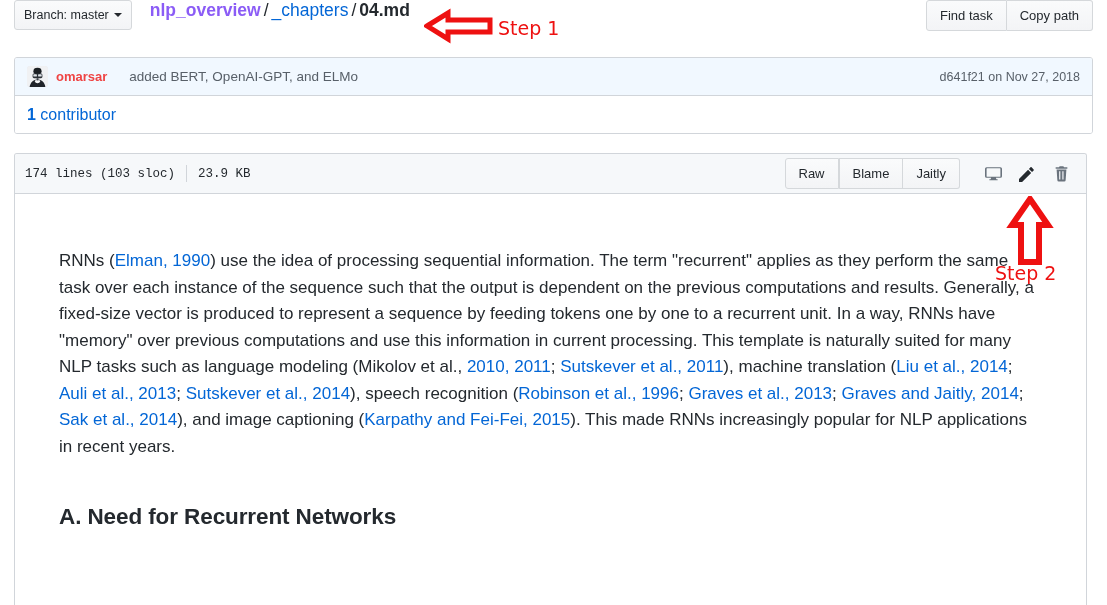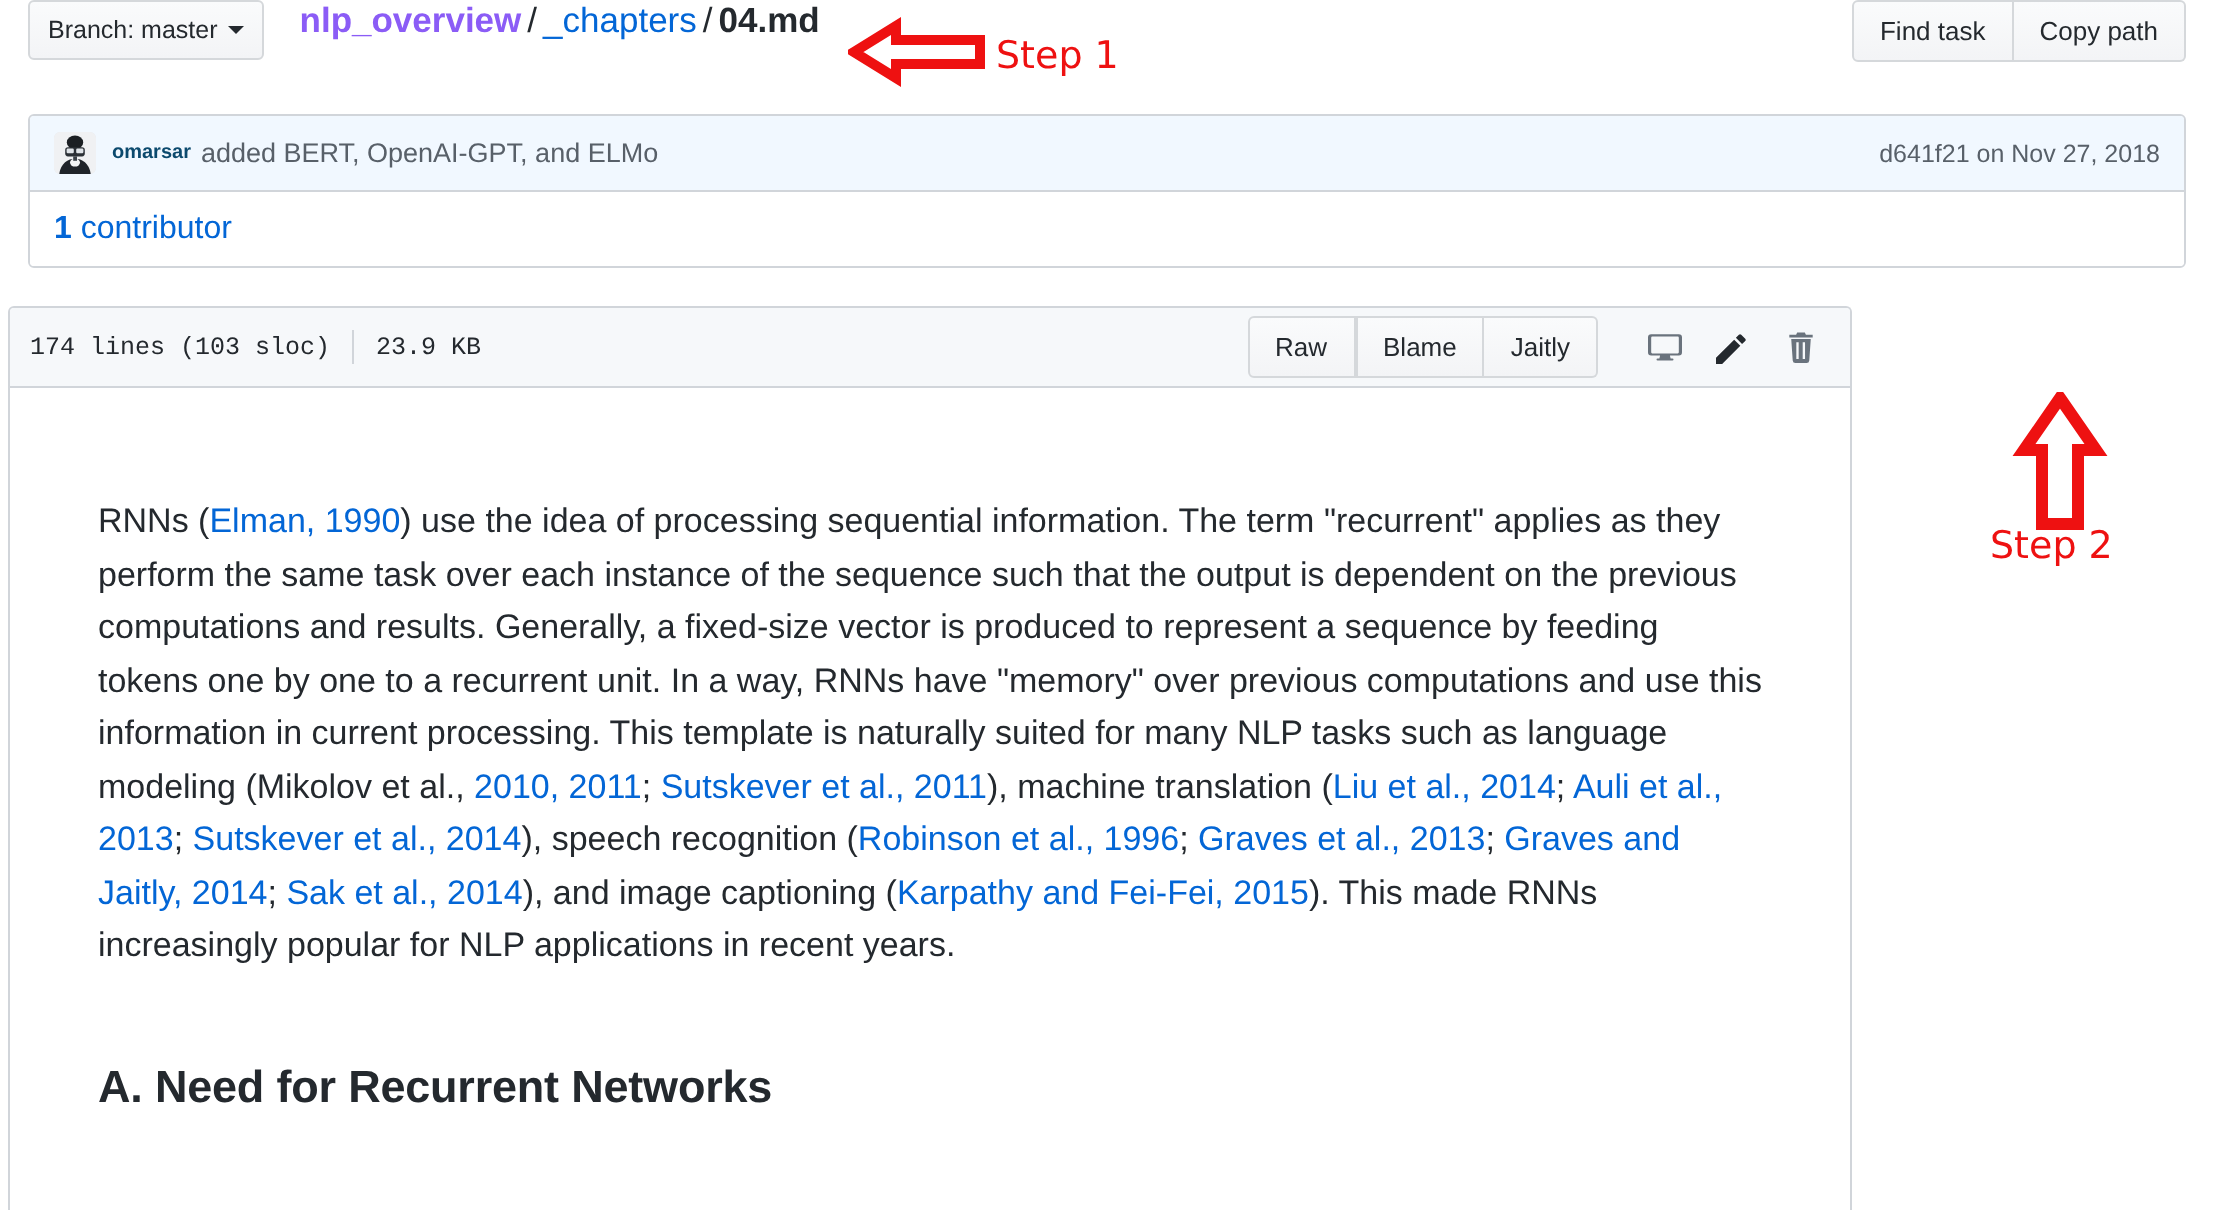--- a/index.html
+++ b/index.html
@@ -93,43 +93,43 @@
     width: 21px; height: 21px;
     border-radius: 3px;
     flex: none;
     margin-right: 8px;
     background: #e9ebee;
     position: relative;
     overflow: hidden;
   }
   .avatar svg { display: block; }
   .commit-author {
-    font-size: 10px; font-weight: bold; color: #0c4a6e;
-    margin-right: 5px;
+    font-size: 13px; font-weight: bold; color: #ef4444;
+    margin-right: 22px;
   }
   .commit-msg { font-size: 13.5px; color: #586069; }
   .commit-meta {
     margin-left: auto;
     font-size: 12.5px; color: #586069;
     white-space: nowrap;
   }
   .contrib-row {
     background: #ffffff;
     height: 37px;
     display: flex; align-items: center;
     padding: 0 12px;
     font-size: 16px;
   }
   .contrib-row .link { color: #0366d6; text-decoration: none; }
   .contrib-row .link b { font-weight: bold; }
 
   
   .filebox {
-    position: absolute; left: 4px; top: 153px;
-    width: 922px; height: 452px;
+    position: absolute; left: 14px; top: 153px;
+    width: 1073px; height: 452px;
     border: 1px solid #d1d5da;
     border-bottom: 0;
     border-radius: 3px 3px 0 0;
     background: #ffffff;
     overflow: hidden;
   }
   .file-header {
     height: 40px;
     background: #f6f8fa;
     border-bottom: 1px solid #d1d5da;

